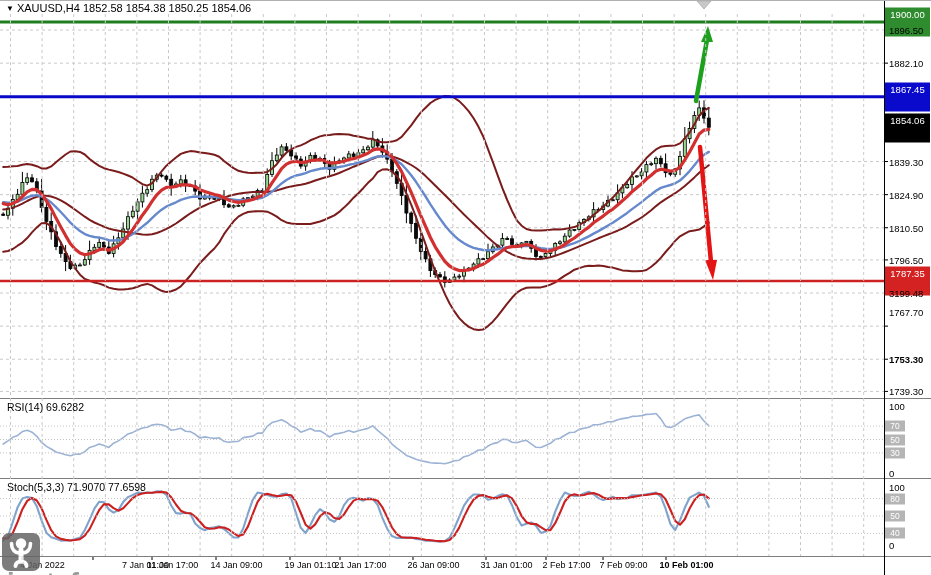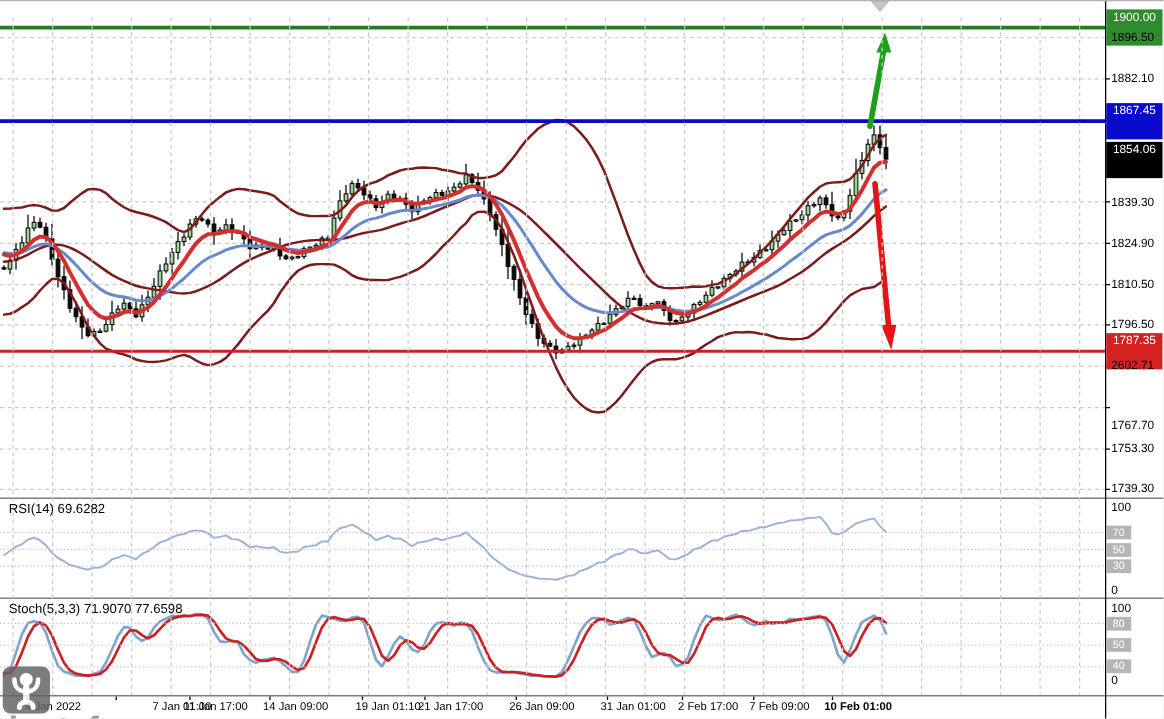--- a/index.html
+++ b/index.html
@@ -425,20 +425,21 @@
       <line x1="610.9000000000002" y1="14" x2="610.9000000000002" y2="556" stroke="#c9c9c9" stroke-width="1" stroke-dasharray="3,3"></line>
       <line x1="642.5000000000002" y1="14" x2="642.5000000000002" y2="556" stroke="#c9c9c9" stroke-width="1" stroke-dasharray="3,3"></line>
       <line x1="674.1000000000003" y1="14" x2="674.1000000000003" y2="556" stroke="#c9c9c9" stroke-width="1" stroke-dasharray="3,3"></line>
       <line x1="705.7000000000003" y1="14" x2="705.7000000000003" y2="556" stroke="#c9c9c9" stroke-width="1" stroke-dasharray="3,3"></line>
       <line x1="737.3000000000003" y1="14" x2="737.3000000000003" y2="556" stroke="#c9c9c9" stroke-width="1" stroke-dasharray="3,3"></line>
       <line x1="768.9000000000003" y1="14" x2="768.9000000000003" y2="556" stroke="#c9c9c9" stroke-width="1" stroke-dasharray="3,3"></line>
       <line x1="800.5000000000003" y1="14" x2="800.5000000000003" y2="556" stroke="#c9c9c9" stroke-width="1" stroke-dasharray="3,3"></line>
       <line x1="832.1000000000004" y1="14" x2="832.1000000000004" y2="556" stroke="#c9c9c9" stroke-width="1" stroke-dasharray="3,3"></line>
       <line x1="863.7000000000004" y1="14" x2="863.7000000000004" y2="556" stroke="#c9c9c9" stroke-width="1" stroke-dasharray="3,3"></line>
     </svg>
+  <div class="title"><span class="tri">▼</span><span>XAUUSD,H4  1852.58 1854.38 1850.25 1854.06</span></div>
   <div class="ind-header" id="rsi-h">RSI(14) 69.6282</div>
   <div class="ind-header" id="stoch-h">Stoch(5,3,3) 71.9070 77.6598</div>
   <div id="labels">
       <div class="lvlbox" style="top: 426.1px;">70</div>
       <div class="lvlbox" style="top: 439.5px;">50</div>
       <div class="lvlbox" style="top: 452.9px;">30</div>
       <div class="lvlbox" style="top: 498.6px;">80</div>
       <div class="lvlbox" style="top: 516px;">50</div>
       <div class="lvlbox" style="top: 533.4px;">40</div>
       <div class="endlbl" style="top: 406px;">100</div>
@@ -448,23 +449,23 @@
       <div class="pxbox" style="top: 22px; background: rgb(46, 139, 46);">1900.00</div>
       <div class="pxbox" style="top: 96.8259px; background: rgb(10, 10, 205);">1867.45</div>
       <div class="pxbox" style="top: 280.96px; background: rgb(212, 34, 34);">1787.35</div>
       <div class="pxbox" style="top: 127.607px; background: rgb(0, 0, 0);">1854.06</div>
       <div class="ytick" style="top: 30.0458px;">1896.50</div>
       <div class="ytick" style="top: 63.1485px;">1882.10</div>
       <div class="ytick" style="top: 161.537px;">1839.30</div>
       <div class="ytick" style="top: 194.64px;">1824.90</div>
       <div class="ytick" style="top: 227.743px;">1810.50</div>
       <div class="ytick" style="top: 259.926px;">1796.50</div>
-      <div class="ytick" style="top: 293.029px;">2602.71</div>
-      <div class="ytick" style="top: 341px;">1767.70</div>
-      <div class="ytick" style="top: 359.234px;">1753.30</div>
+      <div class="ytick" style="top: 293.029px;">3199.48</div>
+      <div class="ytick" style="top: 312px;">1767.70</div>
+      <div class="ytick" style="top: 359.234px; font-weight: bold;">1753.30</div>
       <div class="ytick" style="top: 391.417px;">1739.30</div>
       <div class="xtick" style="left: 22px;">4 Jan 2022</div>
       <div class="xtick" style="left: 93px; margin-left: 32px;">7 Jan 01:00</div>
       <div class="xtick" style="left: 152px;">11 Jan 17:00</div>
       <div class="xtick" style="left: 216px;">14 Jan 09:00</div>
       <div class="xtick" style="left: 290px;">19 Jan 01:10</div>
       <div class="xtick" style="left: 340px;">21 Jan 17:00</div>
       <div class="xtick" style="left: 413px;">26 Jan 09:00</div>
       <div class="xtick" style="left: 486px;">31 Jan 01:00</div>
       <div class="xtick" style="left: 546px;">2 Feb 17:00</div>

